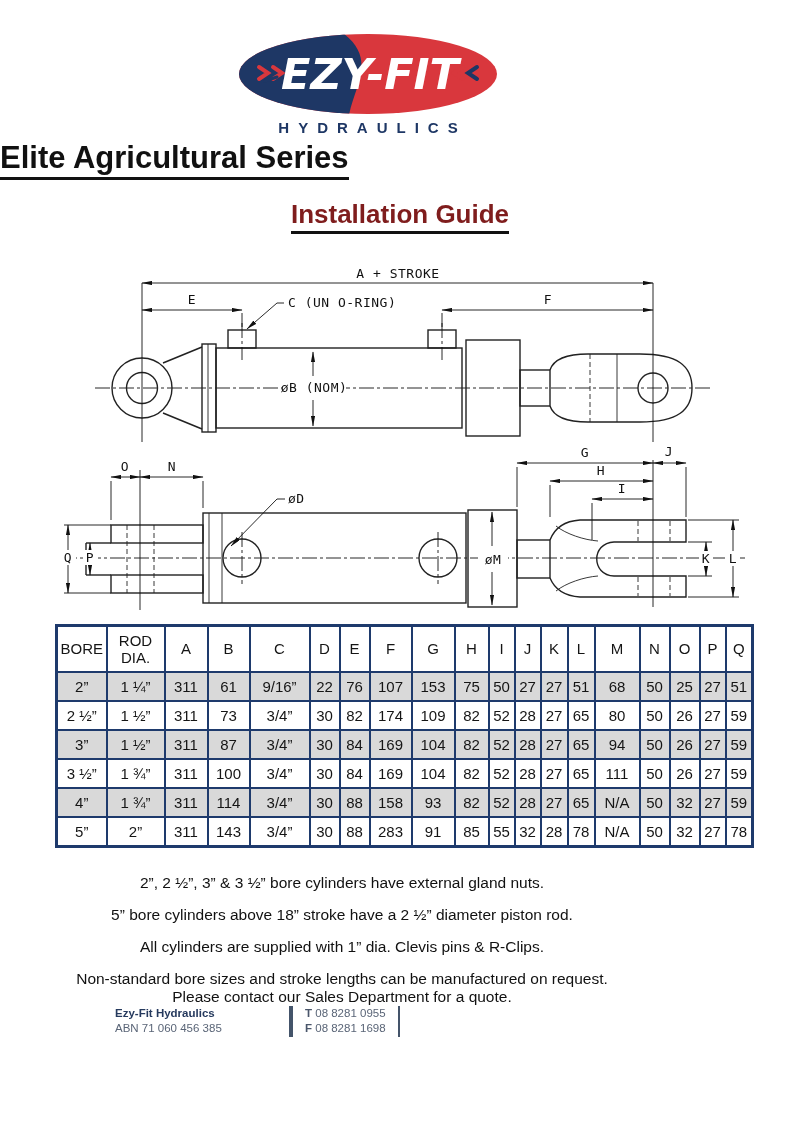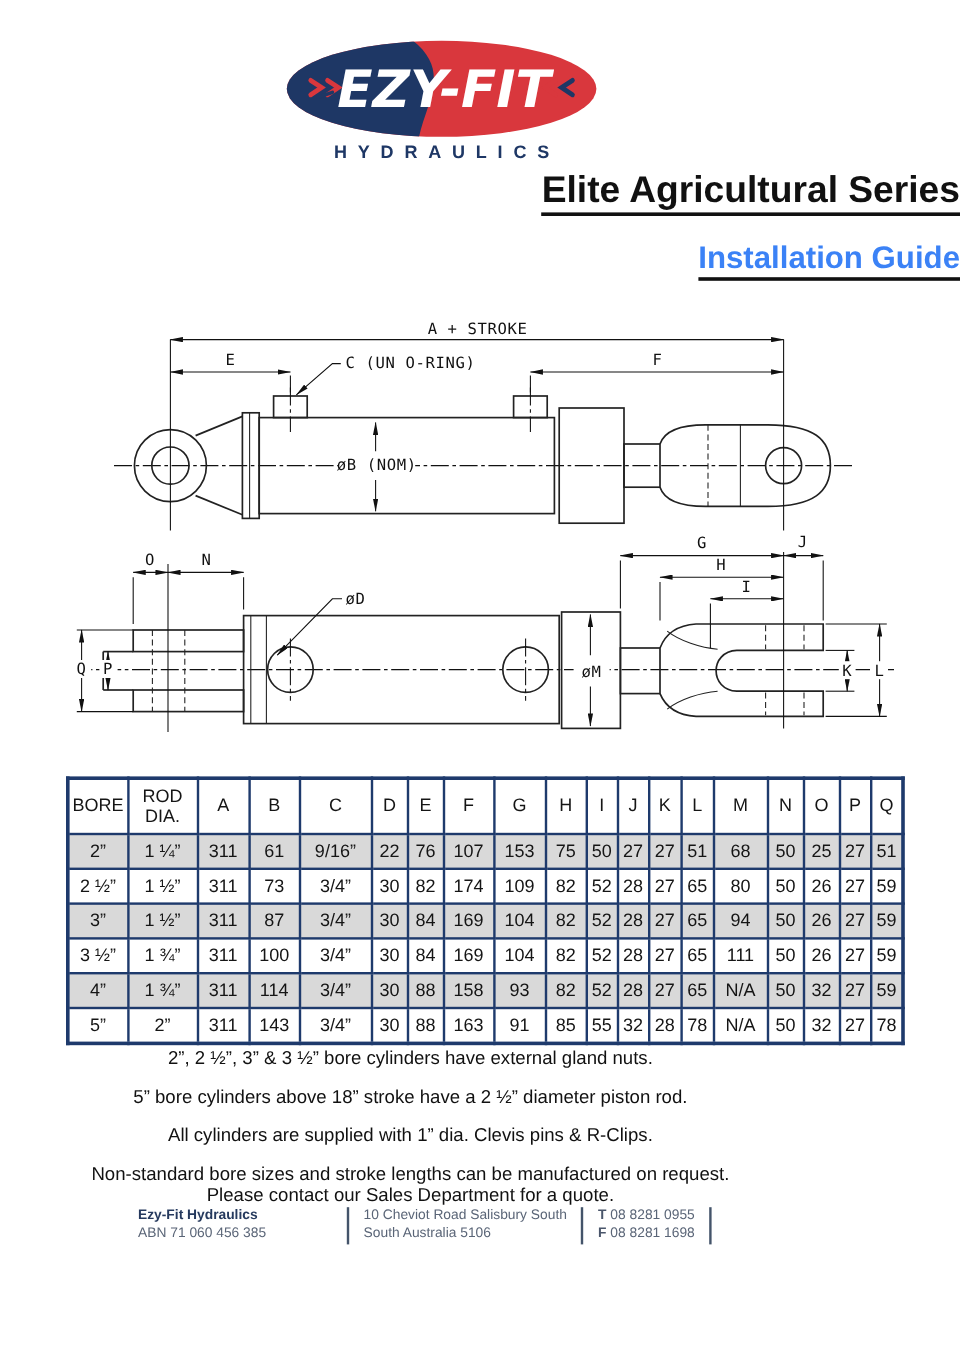--- a/index.html
+++ b/index.html
@@ -6,39 +6,39 @@
   .page{position:relative;width:800px;height:1132px;background:#ffffff;overflow:hidden;
         font-family:"Liberation Sans",sans-serif;color:#111;}
 
   
   .logo-wrap{position:absolute;top:33px;left:0;width:736px;text-align:center;}
   .logo-svg{display:block;margin:0 auto;width:262px;height:82px;}
   .hydraulics{margin-top:4px;font-size:15px;font-weight:700;letter-spacing:9px;text-indent:9px;
               color:#1e3765;text-align:center;}
 
   
-  .title-main{position:absolute;top:140px;left:0;width:800px;text-align:right;
+  .title-main{position:absolute;top:140px;left:0;width:800px;text-align:left;
               font-size:31px;font-weight:800;color:#111;margin:0;}
-  .title-sub{position:absolute;top:199px;left:0;width:800px;text-align:right;
-             font-size:26px;font-weight:800;color:#3b82f6;margin:0;}
+  .title-sub{position:absolute;top:199px;left:0;width:800px;text-align:center;
+             font-size:26px;font-weight:800;color:#7f1d1d;margin:0;}
   .title-main span,.title-sub span{display:inline-block;border-bottom:3px solid #111;padding-bottom:1px;}
 
   
   .drawing{position:absolute;top:250px;left:0;}
   .drawing text{font-family:"DejaVu Sans Mono",monospace;font-size:13px;fill:#111;
                 letter-spacing:0.5px;}
   .obj{stroke:#222;stroke-width:1.4;fill:none;}
   .thin{stroke:#222;stroke-width:0.9;fill:none;}
   .dim{stroke:#111;stroke-width:0.9;fill:none;}
   .cl{stroke:#111;stroke-width:0.9;fill:none;stroke-dasharray:15 3 3 3;}
   .hid{stroke:#222;stroke-width:0.9;fill:none;stroke-dasharray:5 3;}
   .lblbg{fill:#ffffff;stroke:none;}
 
   
-  .spec-table{position:absolute;top:647px;left:55px;width:690px;border-collapse:collapse;
+  .spec-table{position:absolute;top:624px;left:55px;width:690px;border-collapse:collapse;
               border:3px solid #1e3a6c;table-layout:fixed;}
   .spec-table th,.spec-table td{border:2px solid #1e3a6c;text-align:center;vertical-align:middle;
               font-size:15px;font-weight:400;color:#151515;padding:0;}
   .spec-table th{height:44px;background:#ffffff;line-height:1.15;}
   .spec-table td{height:27px;background:#ffffff;}
   .spec-table tbody tr:nth-child(odd) td{background:#d9d9d9;}
 
   
   .notes{position:absolute;top:874px;left:0;width:684px;text-align:center;
          font-size:15.5px;color:#111;}
@@ -363,21 +363,21 @@
           <td>59</td>
         </tr>
         <tr>
           <td>5”</td>
           <td>2”</td>
           <td>311</td>
           <td>143</td>
           <td>3/4”</td>
           <td>30</td>
           <td>88</td>
-          <td>163</td>
+          <td>283</td>
           <td>91</td>
           <td>85</td>
           <td>55</td>
           <td>32</td>
           <td>28</td>
           <td>78</td>
           <td>N/A</td>
           <td>50</td>
           <td>32</td>
           <td>27</td>
@@ -393,24 +393,20 @@
     <p class="note note-tight">Non-standard bore sizes and stroke lengths can be manufactured on request.</p>
     <p class="note note-tight">Please contact our Sales Department for a quote.</p>
   </div>
 
   <div class="footer">
     <div class="fcol">
       <div class="fname">Ezy-Fit Hydraulics</div>
       <div>ABN 71 060 456 385</div>
     </div>
     <div class="fdiv"></div>
-    <div class="fcol">
-      <div>10 Cheviot Road Salisbury South</div>
-      <div>South Australia 5106</div>
-    </div>
     <div class="fdiv"></div>
     <div class="fcol">
       <div><span class="fbold">T</span> <span>08 8281 0955</span></div>
       <div><span class="fbold">F</span> <span>08 8281 1698</span></div>
     </div>
     <div class="fdiv"></div>
   </div>
 
 </div>
 

